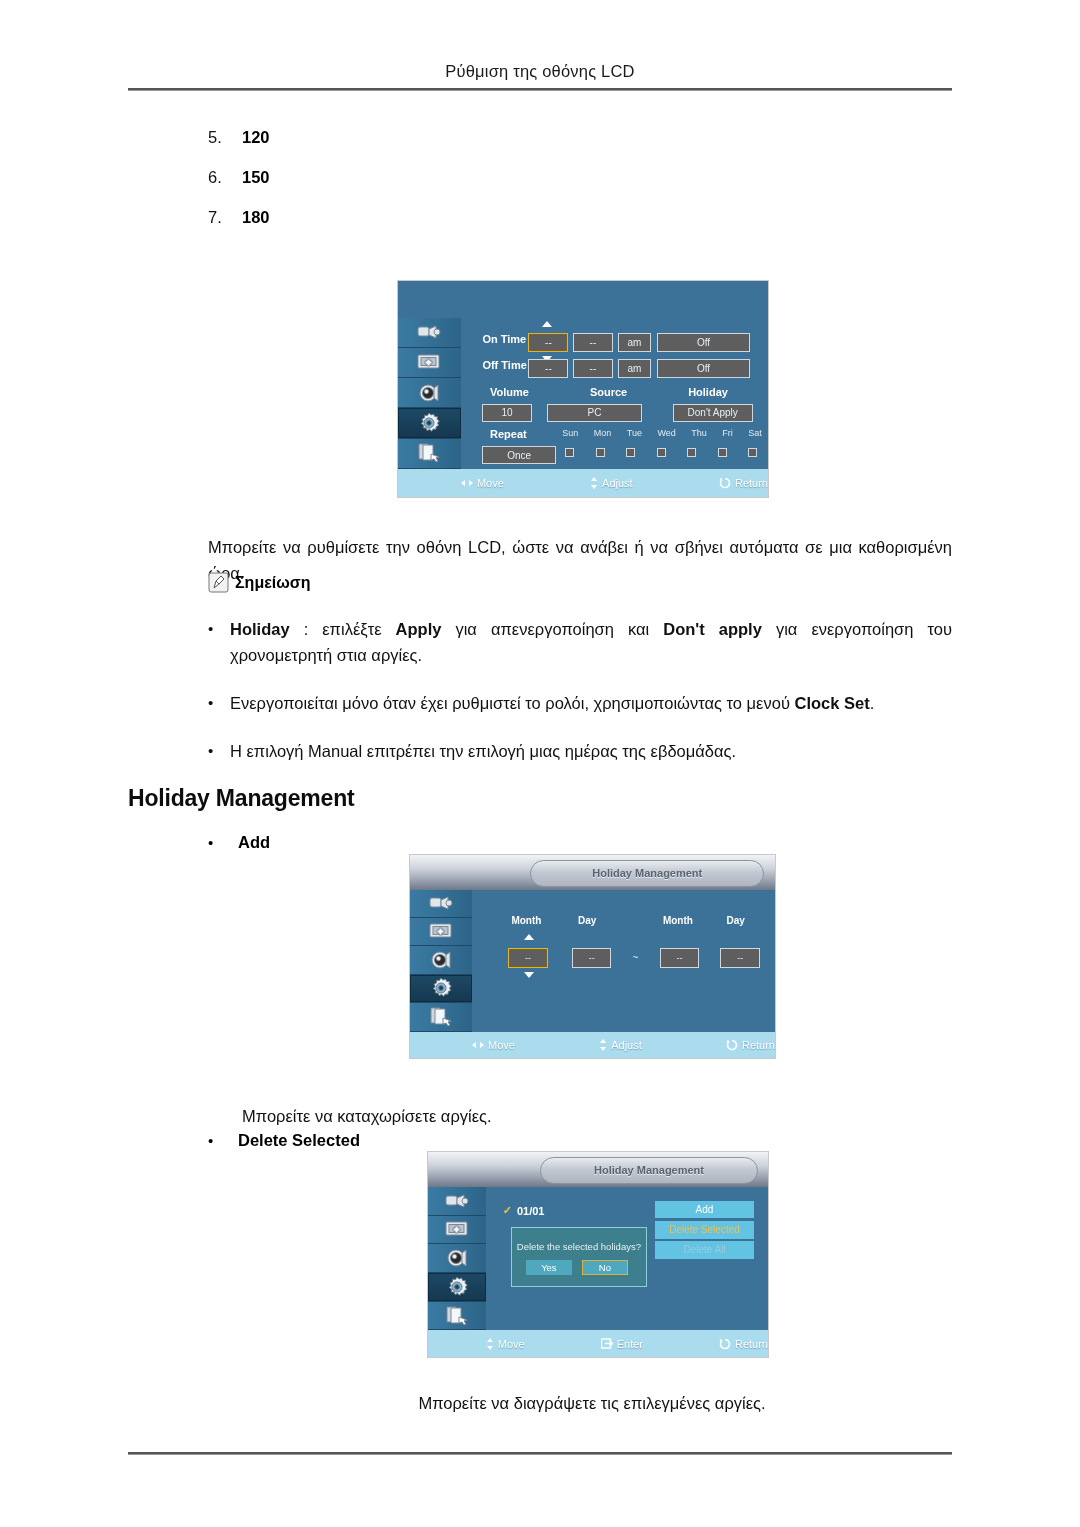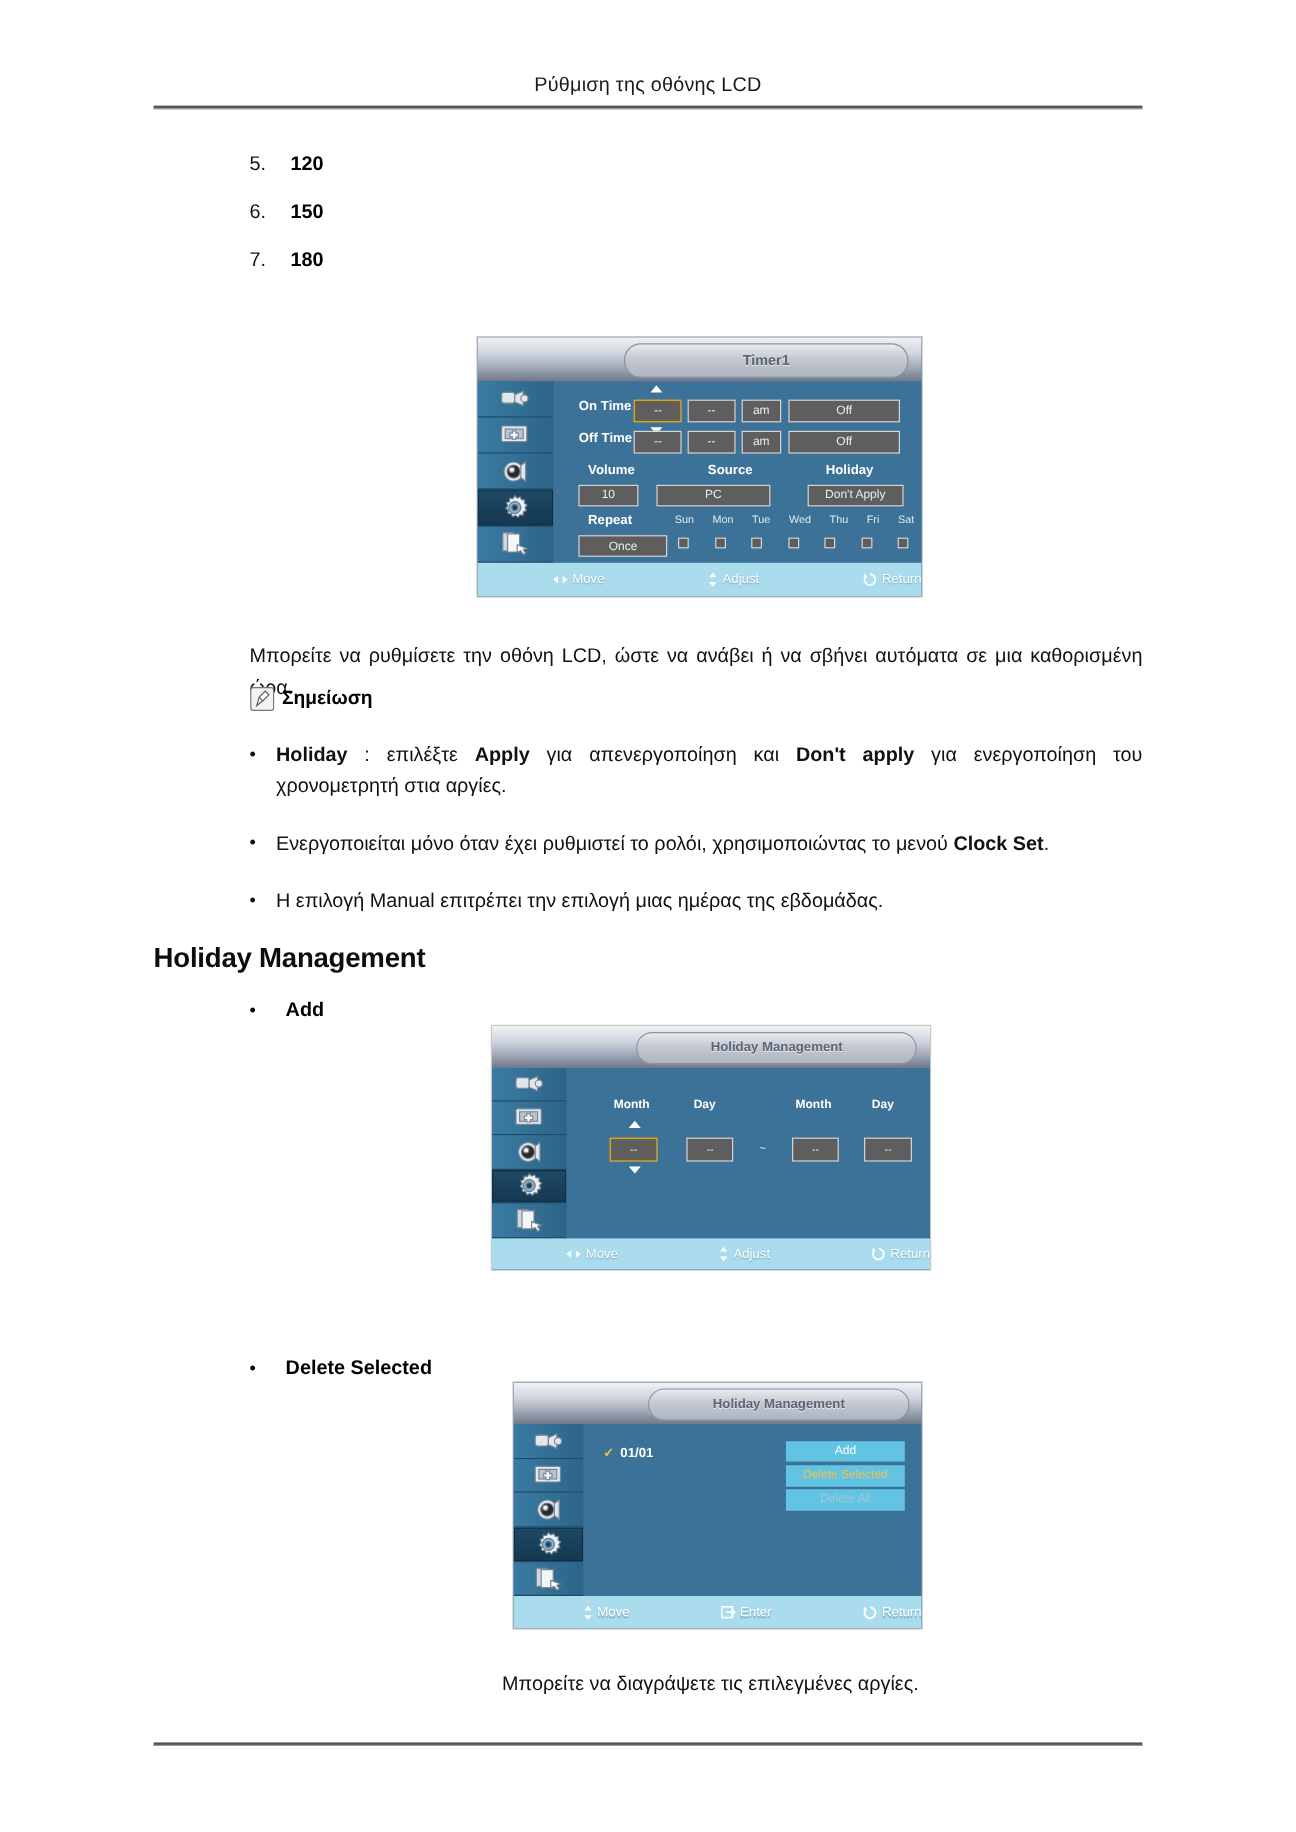--- a/index.html
+++ b/index.html
@@ -348,25 +348,20 @@
       <span class="val">150</span>
     </div>
     <div class="row">
       <span class="num">7.</span>
       <span class="val">180</span>
     </div>
   </div>
 
 
   <div class="osd" id="osd-timer">
-    <div class="osd-title">
-      <div class="pill">
-        <span style="font-size:12px">Timer1</span>
-      </div>
-    </div>
     <div class="osd-side" style="top:17%;bottom:13%;width:17%">
       <div class="ico">
         <svg width="26" height="18" viewBox="0 0 26 18">
             <g fill="#dfe6ec" stroke="#7c8894" stroke-width="1">
           <rect x="2" y="4" width="11" height="9" rx="2"></rect>
               <path d="M13 6 l7 -3 v12 l-7 -3 z"></path>
               <circle cx="21" cy="9" r="3"></circle>
             </g>
           </svg>
       </div>
@@ -598,20 +593,21 @@
       <span class="fit">
         <svg width="12" height="12" viewBox="0 0 12 12">
             <path d="M6 1.5 a4.5 4.5 0 1 1 -3.2 1.3" stroke="#ffffff" stroke-width="1.6" fill="none"></path>
             <path d="M2 0.5 L3.4 3.6 L0.4 3.2 Z" fill="#ffffff"></path>
           </svg>
         <span>Return</span>
       </span>
     </div>
   </div>
 
+  <p class="para" id="p-add">Μπορείτε να καταχωρίσετε αργίες.</p>
 
   <div class="subbullet" id="sb-del">
     <span class="dot">•</span>
     <span>Delete Selected</span>
   </div>
 
   <div class="osd" id="osd-del">
     <div class="osd-title">
       <div class="pill">
         <span style="font-size:11px">Holiday Management</span>
@@ -668,20 +664,25 @@
     <div class="osd-body" style="left:17%;right:0;top:17%;bottom:13%">
       <div style="position:absolute;left:6%;top:12%;display:flex;align-items:center;gap:5px">
         <span class="chkmark" style="font-size:11px">✓</span>
         <span class="osd-item" style="font-size:11px">01/01</span>
       </div>
 
       <div class="btn" style="position:absolute;left:60%;right:5%;top:10%;height:12%;font-size:10px">Add</div>
       <div class="btn hi" style="position:absolute;left:60%;right:5%;top:24%;height:12%;font-size:10px">Delete Selected</div>
       <div class="btn dis" style="position:absolute;left:60%;right:5%;top:38%;height:12%;font-size:10px">Delete All</div>
 
+      <div class="dlg" style="left:9%;top:28%;width:48%;height:42%">
+        <div class="dlg-txt" style="top:22%;font-size:9.5px">Delete the selected holidays?</div>
+        <div class="dlg-btn" style="left:10%;top:55%;width:35%;height:26%;font-size:9.5px">Yes</div>
+        <div class="dlg-btn focus" style="left:52%;top:55%;width:35%;height:26%;font-size:9.5px">No</div>
+      </div>
     </div>
     <div class="osd-foot" style="height:13%;font-size:11px;padding-left:17%">
       <span class="fit">
         <svg width="8" height="12" viewBox="0 0 8 12">
             <path d="M4 0 L7 4 L1 4 Z M4 12 L7 8 L1 8 Z" fill="#ffffff"></path>
           </svg>
         <span>Move</span>
       </span>
       <span class="fit">
         <svg width="12" height="11" viewBox="0 0 12 11">

